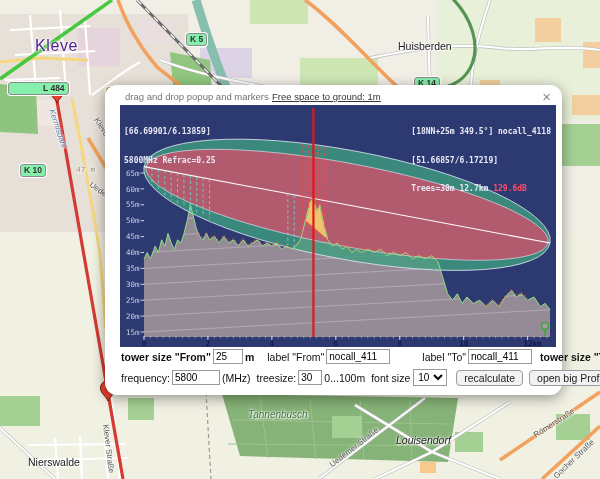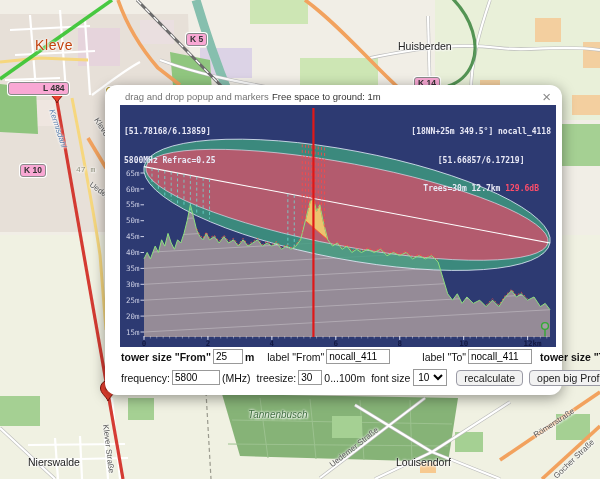--- a/index.html
+++ b/index.html
@@ -2,45 +2,45 @@
 <html><head>
 <meta charset="utf-8">
 <style>
   html,body{margin:0;padding:0;background:#ddd;}
   #stage{position:relative;width:600px;height:479px;overflow:hidden;background:#f1eee6;
          font-family:"Liberation Sans",sans-serif;}
   #map-base{position:absolute;left:0;top:0;z-index:0;}
   
   .maplab{position:absolute;z-index:2;white-space:nowrap;color:#333;
           text-shadow:0 0 2px #fff,0 0 3px #fff,1px 1px 2px #fff;}
-  .city{font-size:14px;letter-spacing:.6px;color:#c2410c;}
+  .city{font-size:16px;letter-spacing:.6px;color:#4c1d95;}
   .town{font-size:10.5px;color:#222;}
   .street{font-size:8px;color:#555;}
   .forestlab{font-size:10px;font-style:italic;color:#3f6f3f;text-align:right;}
   .waterlab{font-size:8px;font-style:italic;color:#5a7fae;}
   .elevlab{font-size:8px;color:#8d8d79;font-family:Liberation Mono, monospace;}
-  .shield{position:absolute;z-index:2;background:#f9a8d4;border:1px solid #8a8a8a;border-radius:3px;
+  .shield{position:absolute;z-index:2;background:#86efac;border:1px solid #8a8a8a;border-radius:3px;
           font-size:8.5px;font-weight:bold;color:#333;padding:0 3px;line-height:11px;
           box-shadow:0 0 0 1px #fff;}
   .shield.b{background:#f6d45e;border-color:#a8922d;}
   
   #popup{position:absolute;left:105px;top:85px;width:457px;height:310px;background:#fff;
          border-radius:12px;box-shadow:0 3px 14px rgba(0,0,0,.4);z-index:10;}
   #popup-close{position:absolute;right:11px;top:5px;font-size:15px;color:#8a8a8a;cursor:pointer;
                line-height:14px;}
   .pop-head{position:absolute;top:6px;font-size:9.5px;color:#333;white-space:nowrap;}
   #head-drag{left:20px;color:#737373;}
-  #head-free{left:167px;}
+  #head-free{left:167px;text-decoration:underline;}
   #head-fresnel{left:285px;}
   #chart{position:absolute;left:15px;top:20px;width:436px;height:242px;background:#2d3a72;}
   #chart svg{position:absolute;left:0;top:0;}
   .corner{position:absolute;font-family:"DejaVu Sans Mono",monospace;font-size:8px;font-weight:bold;
           color:#e9e9f6;line-height:9.5px;white-space:pre;z-index:3;}
   #corner-left{left:4px;top:3px;}
-  #corner-right{right:5px;top:3px;text-align:center;}
+  #corner-right{right:5px;top:3px;text-align:left;}
   .loss{color:#ff4d6a;}
   
   .ctl-row{position:absolute;left:16px;right:10px;display:flex;align-items:center;
            font-size:10.5px;color:#111;white-space:nowrap;}
   #ctl-row1{top:264px;}
   #ctl-row2{top:284px;}
   .ctl-row b{font-weight:bold;}
   .ctl-row input{height:13px;border:1px solid #999;background:#fff;font-size:10px;
                  font-family:"Liberation Sans",sans-serif;padding:0 2px;margin:0 2px;}
   .ctl-row select{height:17px;font-size:10px;margin:0 3px;border:1px solid #999;background:#fff;}
@@ -144,21 +144,21 @@
     </g>
     <g transform="translate(108,401)">
       <path d="M0,0 C-2,-5 -7.5,-7.5 -7.5,-13 A7.5,7.5 0 1 1 7.5,-13 C7.5,-7.5 2,-5 0,0 Z" fill="#e8402f" stroke="#7a150d" stroke-width="1"></path>
       <circle cx="0" cy="-13" r="2.6" fill="#8c1d12"></circle>
     </g>
   </svg>
 
   <span class="maplab city" style="left:35px;top:37px;">Kleve</span>
   <span class="maplab town" style="left:398px;top:40px;">Huisberden</span>
   <span class="maplab town" style="left:28px;top:456px;">Nierswalde</span>
-  <span class="maplab town" style="left:396px;top:456px;">Louisendorf</span>
+  <span class="maplab town" style="left:396px;top:434px;font-style:italic;">Louisendorf</span>
   <span class="maplab forestlab" style="left:248px;top:409px;">Tannenbusch</span>
   <span class="maplab waterlab" style="left:56px;top:108px;transform:rotate(72deg);transform-origin:left top;">Kermisdahl</span>
   <span class="maplab street" style="left:100px;top:116px;transform:rotate(58deg);transform-origin:left top;">Klever Ring</span>
   <span class="maplab street" style="left:93px;top:180px;transform:rotate(36deg);transform-origin:left top;">Uedemer Straße</span>
   <span class="maplab elevlab" style="left:76px;top:165px;">47 m</span>
   <span class="maplab street" style="left:110px;top:424px;transform:rotate(83deg);transform-origin:left top;">Klever Straße</span>
   <span class="maplab street" style="left:328px;top:462px;transform:rotate(-38deg);transform-origin:left top;">Uedemer Straße</span>
   <span class="maplab street" style="left:532px;top:432px;transform:rotate(-33deg);transform-origin:left top;">Römerstraße</span>
   <span class="maplab street" style="left:552px;top:474px;transform:rotate(-44deg);transform-origin:left top;">Gocher Straße</span>
 
@@ -330,21 +330,21 @@
             <text x="19.5" y="118.3" fill="#c9cce2" font-size="7.5px" text-anchor="end" font-family="&quot;DejaVu Sans Mono&quot;,monospace">50m</text>
             <line x1="20.5" y1="99.8" x2="24" y2="99.8" stroke="#cfd2e8" stroke-width="1"></line>
             <text x="19.5" y="102.39999999999999" fill="#c9cce2" font-size="7.5px" text-anchor="end" font-family="&quot;DejaVu Sans Mono&quot;,monospace">55m</text>
             <line x1="20.5" y1="83.9" x2="24" y2="83.9" stroke="#cfd2e8" stroke-width="1"></line>
             <text x="19.5" y="86.5" fill="#c9cce2" font-size="7.5px" text-anchor="end" font-family="&quot;DejaVu Sans Mono&quot;,monospace">60m</text>
             <line x1="20.5" y1="68" x2="24" y2="68" stroke="#cfd2e8" stroke-width="1"></line>
             <text x="19.5" y="70.6" fill="#c9cce2" font-size="7.5px" text-anchor="end" font-family="&quot;DejaVu Sans Mono&quot;,monospace">65m</text>
           </g>
       </svg>
       <div class="corner" id="corner-left">
-        <div>[51.78168/6.13859]</div>
+        <div>[66.69901/6.13859]</div>
         <div>5800MHz Refrac=0.25</div>
       </div>
       <div class="corner" id="corner-right">
         <div>[18NN+25m 349.5°] nocall_4118</div>
         <div>[51.66857/6.17219]</div>
         <div><span>Trees=30m 12.7km </span><span class="loss">129.6dB</span></div>
       </div>
     </div>
 
     <div class="ctl-row" id="ctl-row1">

